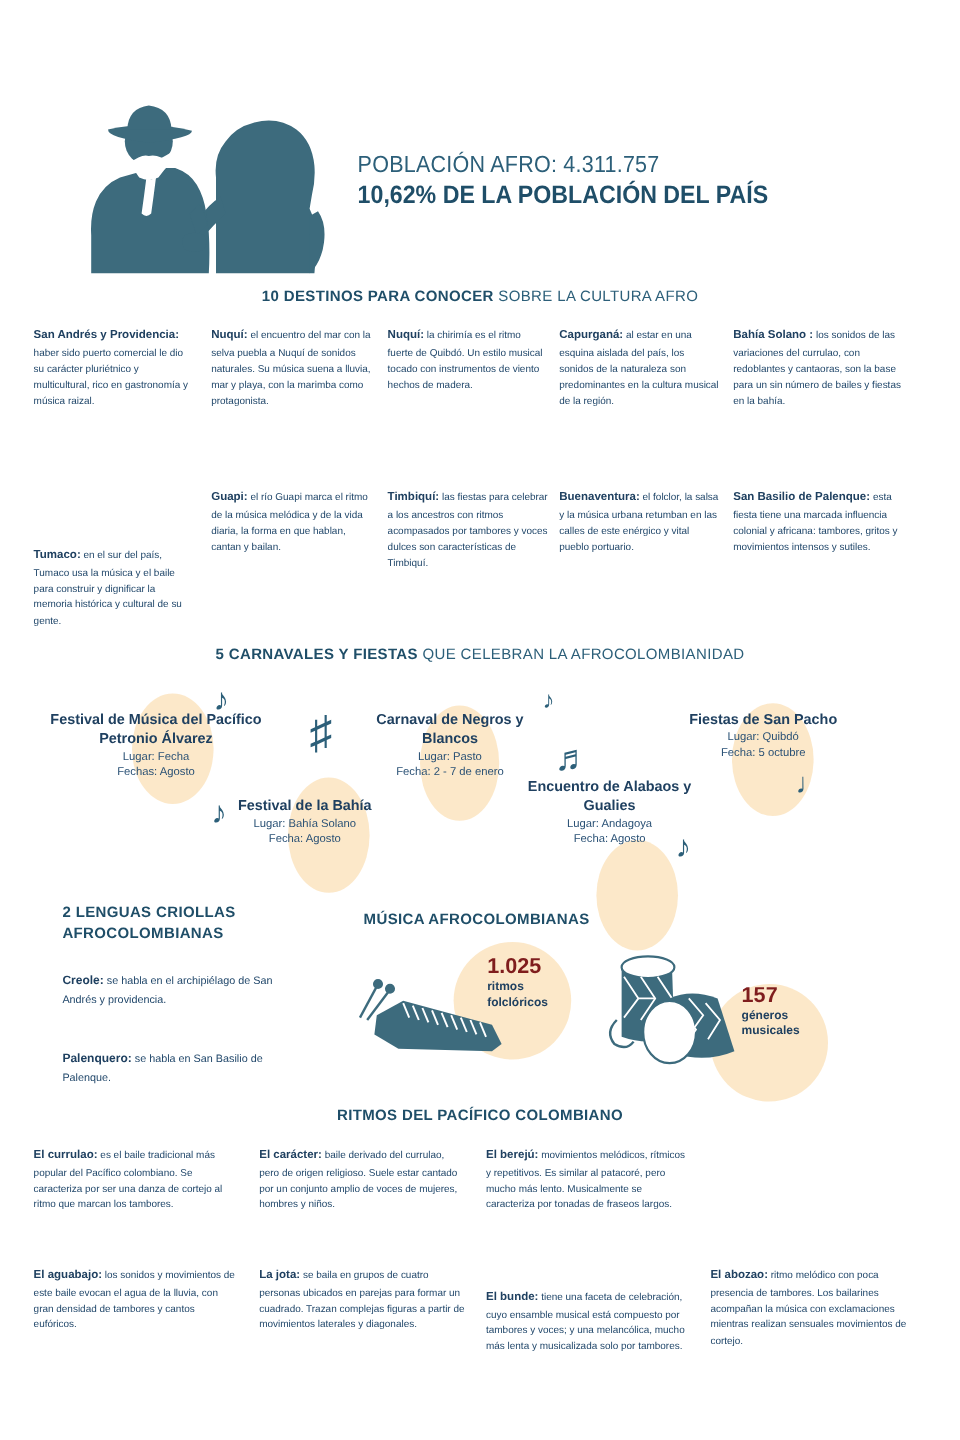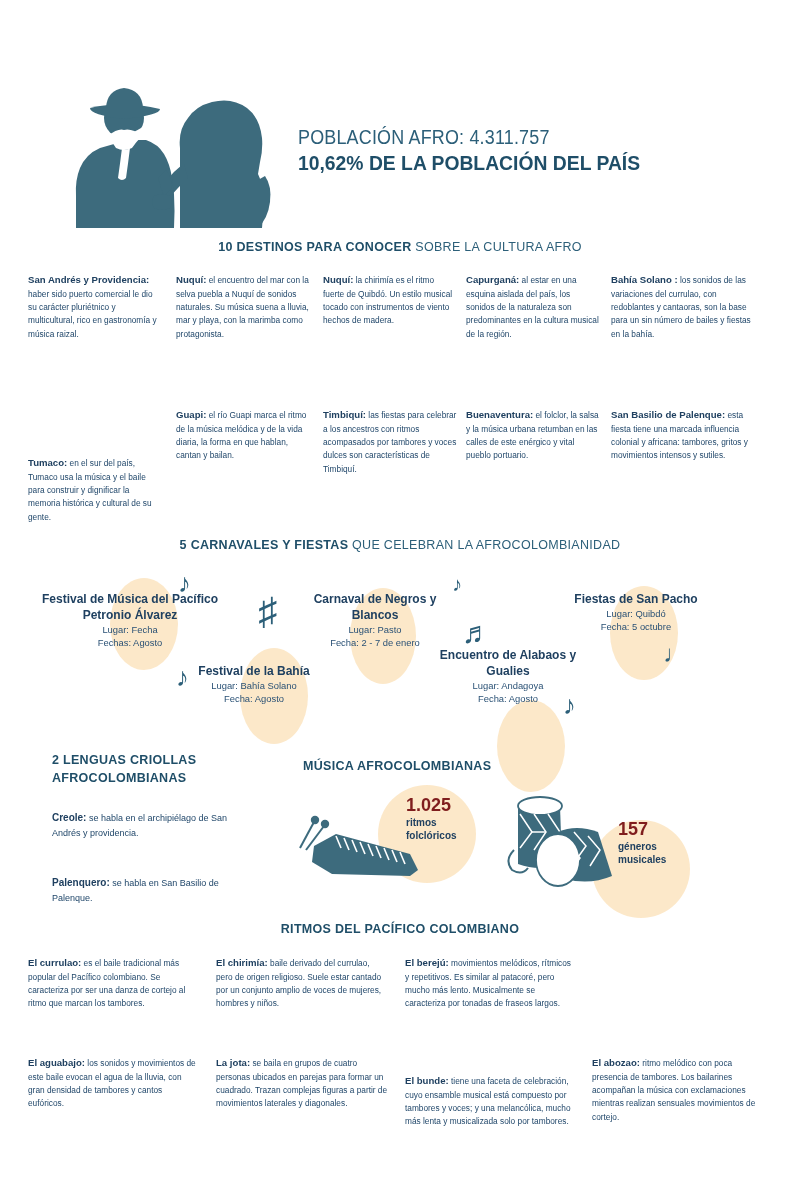--- a/index.html
+++ b/index.html
@@ -344,21 +344,21 @@
   </div>
 
   <div class="sec-head center" style="top:922px;">
     <b>RITMOS DEL PACÍFICO COLOMBIANO</b>
   </div>
 
   <div class="card" style="left:28px;top:955px;width:168px;">
     <span class="t">El currulao:</span><span> es el baile tradicional más popular del Pacífico colombiano. Se caracteriza por ser una danza de cortejo al ritmo que marcan los tambores.</span>
   </div>
   <div class="card" style="left:216px;top:955px;width:170px;">
-    <span class="t">El chirimía:</span><span> baile derivado del currulao, pero de origen religioso. Suele estar cantado por un conjunto amplio de voces de mujeres, hombres y niños.</span>
+    <span class="t">El carácter:</span><span> baile derivado del currulao, pero de origen religioso. Suele estar cantado por un conjunto amplio de voces de mujeres, hombres y niños.</span>
   </div>
   <div class="card" style="left:405px;top:955px;width:170px;">
     <span class="t">El berejú:</span><span> movimientos melódicos, rítmicos y repetitivos. Es similar al patacoré, pero mucho más lento. Musicalmente se caracteriza por tonadas de fraseos largos.</span>
   </div>
 
   <div class="card" style="left:28px;top:1055px;width:168px;">
     <span class="t">El aguabajo:</span><span> los sonidos y movimientos de este baile evocan el agua de la lluvia, con gran densidad de tambores y cantos eufóricos.</span>
   </div>
   <div class="card" style="left:216px;top:1055px;width:172px;">
     <span class="t">La jota:</span><span> se baila en grupos de cuatro personas ubicados en parejas para formar un cuadrado. Trazan complejas figuras a partir de movimientos laterales y diagonales.</span>

